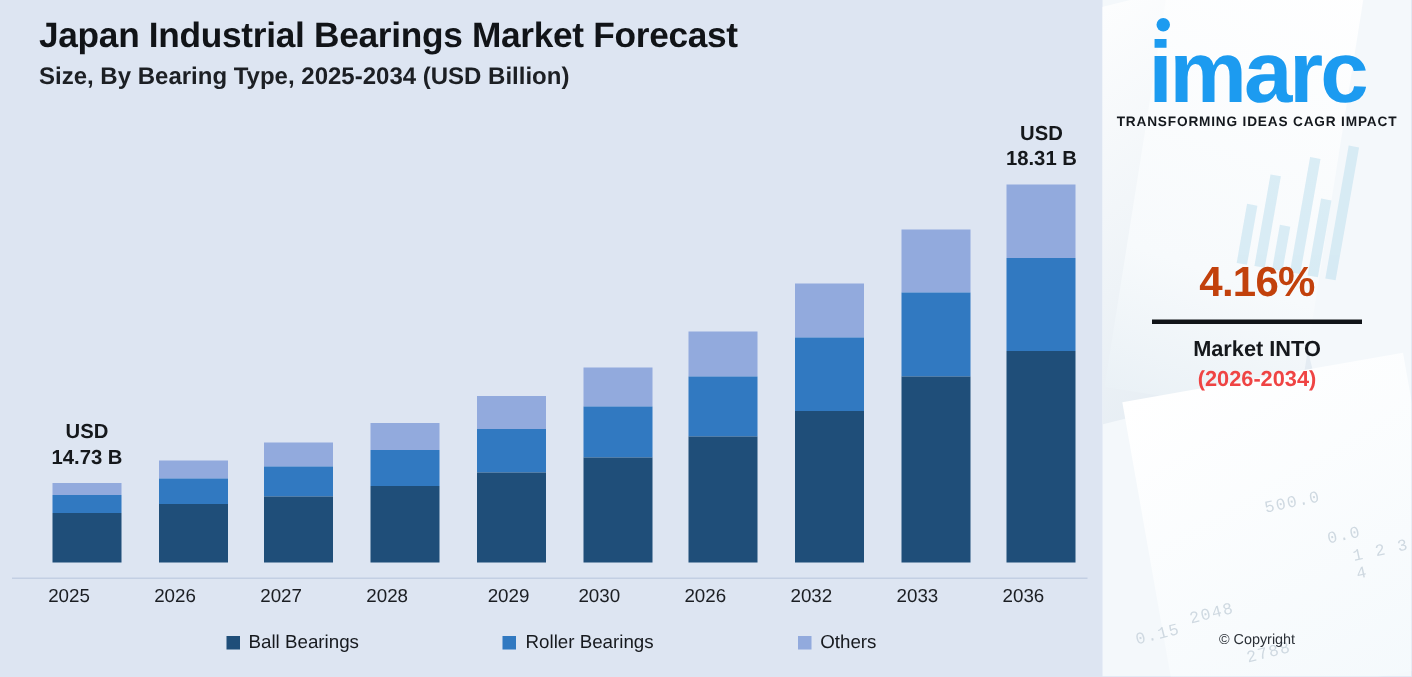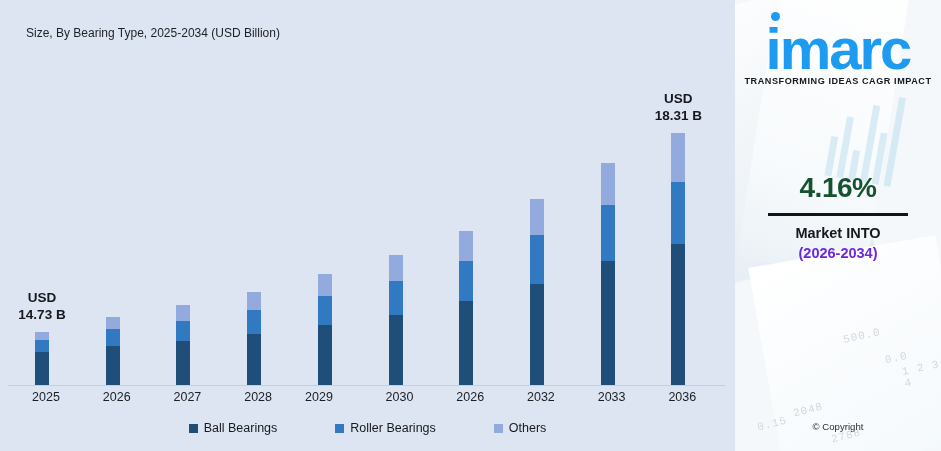--- a/index.html
+++ b/index.html
@@ -28,45 +28,45 @@
   #title-block { position: absolute; left: 26px; top: 10px; }
   #chart-title {
     font-size: 23.5px;
     font-weight: bold;
     color: #111418;
     letter-spacing: -0.2px;
     line-height: 1.15;
     white-space: nowrap;
   }
   #chart-subtitle {
-    font-size: 12px;
-    font-weight: normal;
+    font-size: 16px;
+    font-weight: bold;
     color: #1c1f24;
-    margin-top: 16px;
+    margin-top: 6px;
     white-space: nowrap;
   }
 
   
   #plot {
     position: absolute;
     left: 0; top: 96px;
     width: 735px; height: 290px;
   }
   #baseline {
     position: absolute;
     left: 8px; right: 10px;
     bottom: 0;
     height: 1px;
     background: #c3cfe3;
   }
 
   .bar-group {
     position: absolute;
-    bottom: 1px;
-    width: 14px;
+    bottom: 11px;
+    width: 46px;
     border-radius: 10px;
   }
   .seg { width: 100%; display: block; }
   .seg-others { background: #92aadd; }
   .seg-roller { background: #3179c1; }
   .seg-ball   { background: #1f4e79; }
 
   .bar-annot {
     position: absolute;
     left: 50%;
@@ -96,21 +96,21 @@
     top: 0;
   }
 
   
   #legend {
     position: absolute;
     left: 0; top: 421px;
     width: 735px;
     display: flex;
     justify-content: center;
-    gap: 58px;
+    gap: 96px;
   }
   .legend-item { display: flex; align-items: center; gap: 6px; }
   .legend-swatch { width: 9px; height: 9px; display: block; }
   .legend-label { font-size: 12.5px; color: #16191e; white-space: nowrap; }
 
   
   #brand-panel {
     position: relative;
     width: 206px; height: 451px;
     flex: 0 0 206px;
@@ -194,37 +194,37 @@
 
   #cagr-block {
     position: absolute;
     left: 0; top: 172px;
     width: 206px;
     text-align: center;
   }
   #cagr-value {
     font-size: 28px;
     font-weight: bold;
-    color: #14532d;
+    color: #c2410c;
     letter-spacing: -0.5px;
   }
   #cagr-rule {
     width: 140px; height: 3px;
     background: #111418;
     margin: 9px auto 9px auto;
   }
   #cagr-label {
     font-size: 14.5px;
     font-weight: bold;
     color: #15181c;
   }
   #cagr-period {
     font-size: 14.5px;
     font-weight: bold;
-    color: #6d28d9;
+    color: #ef4444;
     margin-top: 4px;
   }
 
   #copyright-block {
     position: absolute;
     left: 0; bottom: 17px;
     width: 206px;
     text-align: center;
     line-height: 1.45;
   }
@@ -232,20 +232,21 @@
   #copyright-line2 { font-size: 9.6px; color: #2a2f36; }
 </style>
 </head>
 <body>
 
 <div id="page">
 
   <div id="chart-panel">
 
     <div id="title-block">
+      <div id="chart-title">Japan Industrial Bearings Market Forecast</div>
       <div id="chart-subtitle">Size, By Bearing Type, 2025-2034 (USD Billion)</div>
     </div>
 
     <div id="plot">
       <div id="baseline"></div>
 
     <div class="bar-group" style="left: 35px;">
           <div class="seg seg-others" title="Others 2025" style="height: 8px;"></div>
           <div class="seg seg-roller" title="Roller Bearings 2025" style="height: 12px;"></div>
           <div class="seg seg-ball" title="Ball Bearings 2025" style="height: 33px;"></div>
@@ -303,21 +304,21 @@
             <span class="l2">18.31 B</span>
           </div>
         </div>
       </div>
 
     <div id="x-axis">
         <div class="x-tick" style="left: 16px;">2025</div>
         <div class="x-tick" style="left: 86.7px;">2026</div>
         <div class="x-tick" style="left: 157.4px;">2027</div>
         <div class="x-tick" style="left: 228.1px;">2028</div>
-        <div class="x-tick" style="left: 289px;">2029</div>
+        <div class="x-tick" style="left: 309px;">2029</div>
         <div class="x-tick" style="left: 369.5px;">2030</div>
         <div class="x-tick" style="left: 440.2px;">2026</div>
         <div class="x-tick" style="left: 510.9px;">2032</div>
         <div class="x-tick" style="left: 581.6px;">2033</div>
         <div class="x-tick" style="left: 652.3px;">2036</div>
       </div>
 
     <div id="legend">
         <div class="legend-item">
           <span class="legend-swatch" style="background: rgb(31, 78, 121);"></span>

